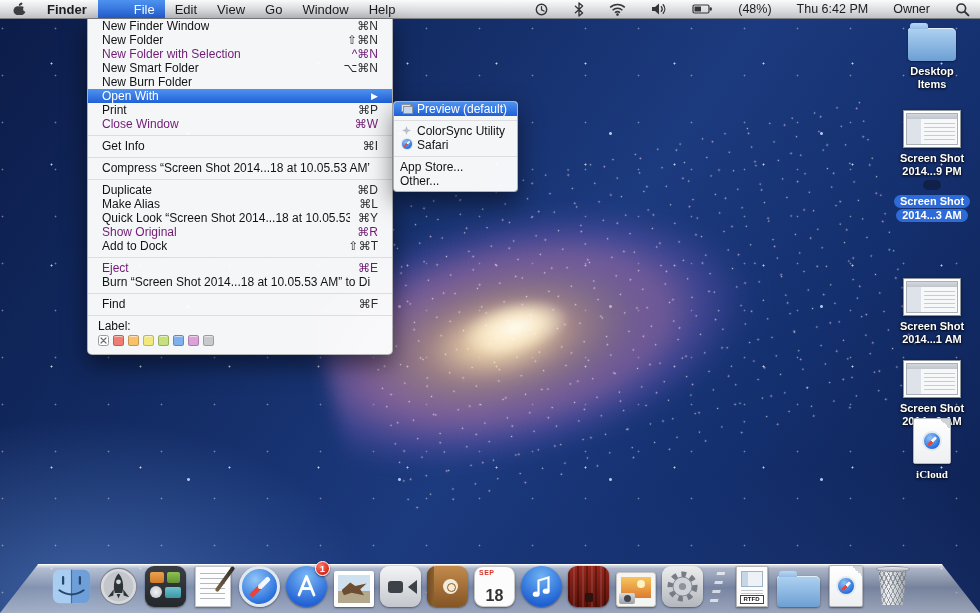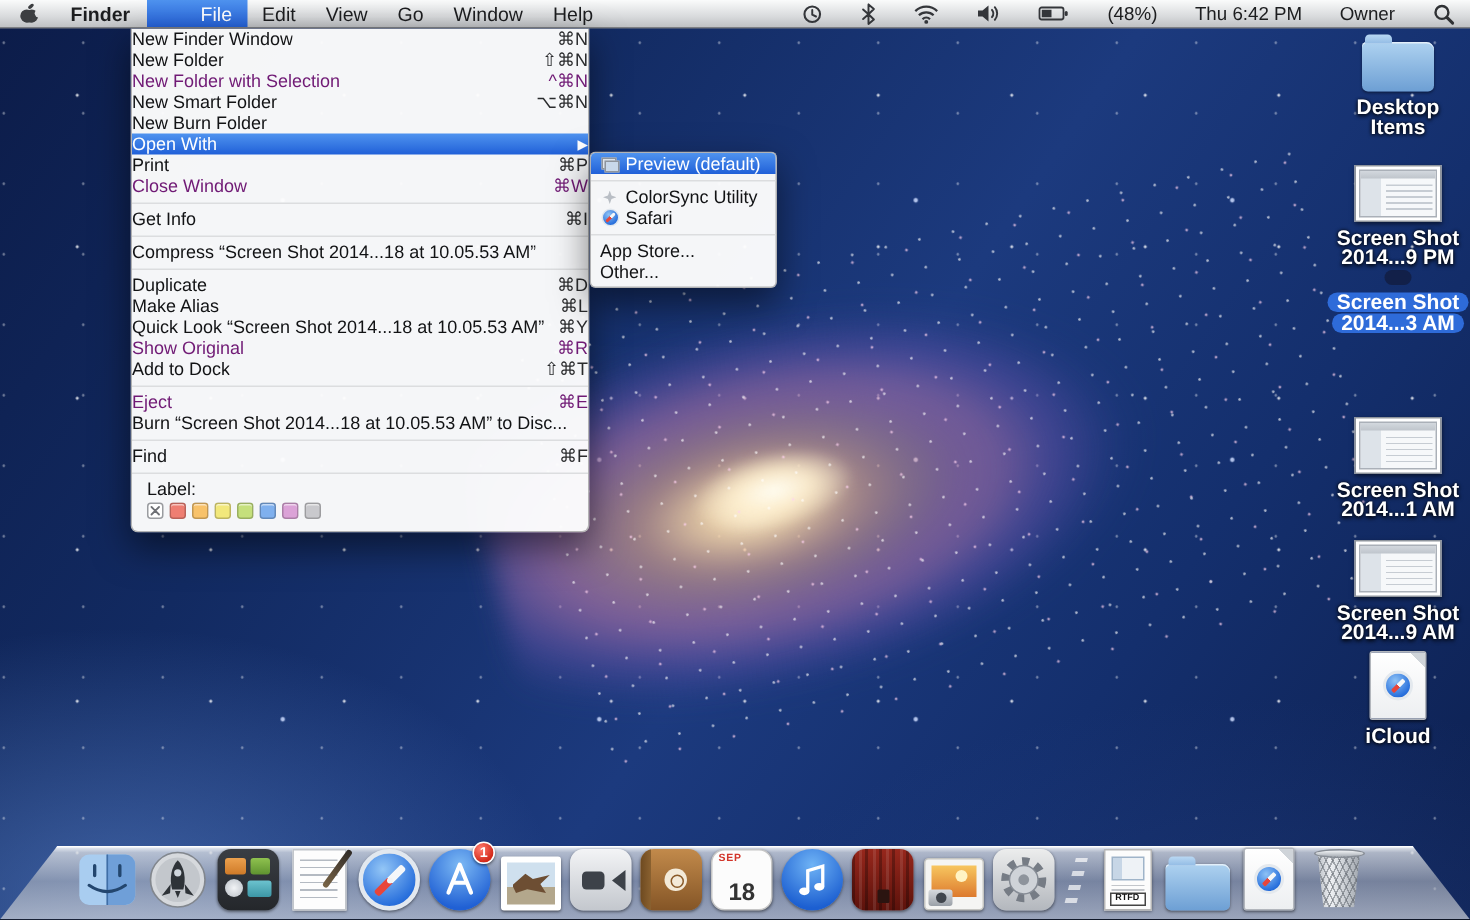--- a/index.html
+++ b/index.html
@@ -44,57 +44,57 @@
   .mb-item.bold{font-weight:bold;padding:0 11px;}
   .mb-item.active{background:linear-gradient(#4f93ef,#2561d8);color:#fff;padding-left:36px;}
   .mb-right{margin-left:auto;display:flex;align-items:center;gap:25px;height:100%;padding-right:10px;white-space:nowrap;}
   .mb-right svg{display:block;}
   .mb-text{font-size:12.5px;}
 
   
   .menu-panel{position:absolute;left:87px;top:19px;width:306px;background:rgba(253,253,253,.97);
     border:1px solid rgba(0,0,0,.28);border-top:none;border-radius:0 0 5px 5px;
     box-shadow:0 10px 24px rgba(0,0,0,.5);padding-bottom:3px;font-size:12px;color:#121315;z-index:5;}
-  .mi{height:14px;display:flex;align-items:center;padding:0 0;line-height:14px;white-space:nowrap;}
+  .mi{height:14px;display:flex;align-items:center;padding:0 14px;line-height:14px;white-space:nowrap;}
   .mi .ml{flex:0 1 auto;overflow:hidden;}
   .mi .ms{margin-left:auto;padding-left:8px;color:#2a2b2d;}
   .mi.dis, .mi.dis .ms{color:#701a75;}
   .mi.hl{background:linear-gradient(#4f93ef,#2060d8);color:#fff;}
   .mi.hl .ms{color:#fff;font-size:9px;}
   .msep{height:8px;display:flex;align-items:center;}
   .msep::before{content:"";display:block;width:100%;height:1px;background:#dcdddf;}
   .label-row{display:block;height:auto;padding:0 10px 2px 10px;}
   .label-row .lr-text{display:block;height:14px;line-height:14px;}
   .swatches{display:flex;align-items:center;gap:4px;padding:2px 0 3px 0;}
   .sw{width:11px;height:11px;border-radius:2.5px;border:1px solid rgba(0,0,0,.22);
     box-shadow:inset 0 1px 0 rgba(255,255,255,.55);}
   .sw.xw{background:#fff;border:1px solid #9a9ca0;display:flex;align-items:center;justify-content:center;}
 
   .submenu{position:absolute;left:393px;top:101px;width:125px;background:rgba(253,253,253,.97);
     border:1px solid rgba(0,0,0,.28);border-radius:4px;box-shadow:0 10px 24px rgba(0,0,0,.5);
     font-size:12px;color:#121315;padding-bottom:3px;z-index:6;}
-  .smi{height:14px;display:flex;align-items:flex-end;gap:4px;padding:0 6px;line-height:14px;white-space:nowrap;}
+  .smi{height:14px;display:flex;align-items:flex-start;gap:4px;padding:0 6px;line-height:14px;white-space:nowrap;}
   .smi.hl{background:linear-gradient(#4f93ef,#2060d8);color:#fff;border-radius:3px 3px 0 0;}
   .sicon{width:13px;height:13px;flex:none;position:relative;}
 
   .mini-photos{position:relative;width:13px;height:13px;}
   .mini-photos i{position:absolute;left:1px;top:2px;width:10px;height:8px;background:#dfe4ea;border:1px solid #8e949c;}
   .mini-photos i+i{left:3px;top:4px;background:#c8d8ea;}
   .mini-colorsync{position:relative;width:13px;height:13px;}
   .mini-colorsync::before{content:"";position:absolute;inset:2px;background:#b9bec5;
     clip-path:polygon(50% 0,63% 37%,100% 50%,63% 63%,50% 100%,37% 63%,0 50%,37% 37%);}
   .safari-mini{width:12px;height:12px;border-radius:50%;margin:0 auto;position:relative;
     background:radial-gradient(circle at 38% 30%,#8ec2f5,#2a71dd 70%,#1a55c0);border:1px solid #dfe6ee;}
   .safari-mini::before{content:"";position:absolute;left:50%;top:50%;width:8px;height:2px;border-radius:1px;
     transform:translate(-50%,-50%) rotate(-45deg);background:linear-gradient(90deg,#e8453a 50%,#f5f7f9 50%);}
 
   
   .desk-icons{position:absolute;right:6px;top:24px;width:84px;z-index:2;}
   .dicon{position:absolute;left:0;width:84px;display:flex;flex-direction:column;align-items:center;}
-  .dlabel{margin-top:4px;text-align:center;font-size:14px;font-weight:bold;color:#fff;line-height:13px;
+  .dlabel{margin-top:4px;text-align:center;font-size:11px;font-weight:bold;color:#fff;line-height:13px;
     text-shadow:0 1px 3px rgba(0,0,0,.95),0 0 2px rgba(0,0,0,.7);}
   .dlabel span{display:block;}
   .dicon.sel .thumbwrap{background:rgba(15,18,38,.5);border-radius:5px;padding:5px 9px;}
   .dicon.sel .dlabel span{background:#2e6bd9;border-radius:8px;padding:0 6px;margin:1px auto;
     text-shadow:none;width:max-content;}
   .folder{position:relative;width:48px;height:33px;border-radius:3px 5px 4px 4px;
     background:linear-gradient(180deg,#aed2f0,#6d9fd4);
     box-shadow:inset 0 1px 0 rgba(255,255,255,.65),0 1px 2px rgba(0,0,0,.45);}
   .folder::before{content:"";position:absolute;top:-5px;left:2px;width:18px;height:6px;
     border-radius:3px 3px 0 0;background:linear-gradient(#b9d8f3,#93bce5);}
@@ -270,21 +270,21 @@
       <div class="thumbwrap">
           <div class="shot">
             <div class="win"></div>
           </div>
         </div>
       <div class="dlabel">
         <span>Screen Shot</span>
         <span>2014...9 AM</span>
       </div>
     </div>
-    <div class="dicon" style="top:410px;">
+    <div class="dicon" style="top:394px;font-family:Liberation Serif, serif;">
       <div class="thumbwrap">
           <div class="page">
             <div class="safari-mid"></div>
           </div>
         </div>
       <div class="dlabel">
         <span>iCloud</span>
       </div>
     </div>
   </div>

